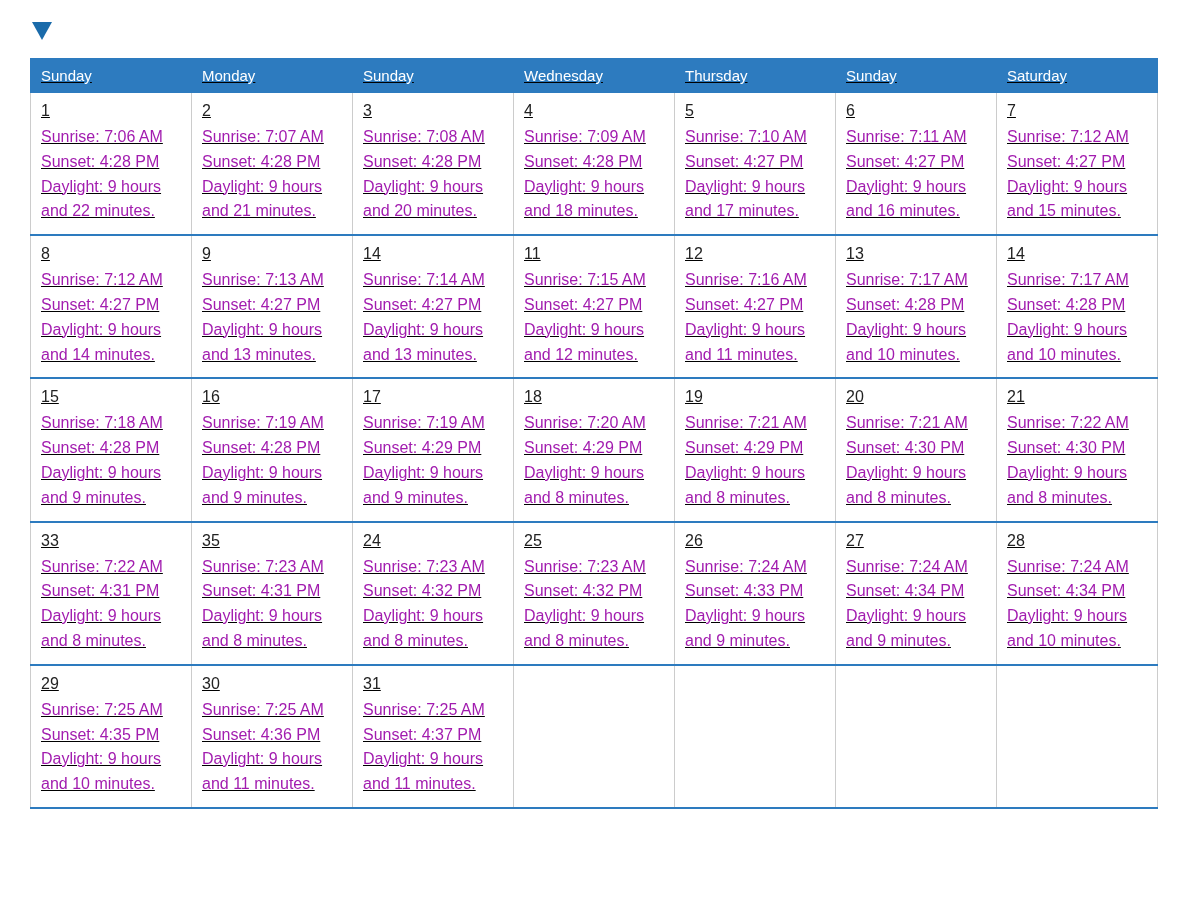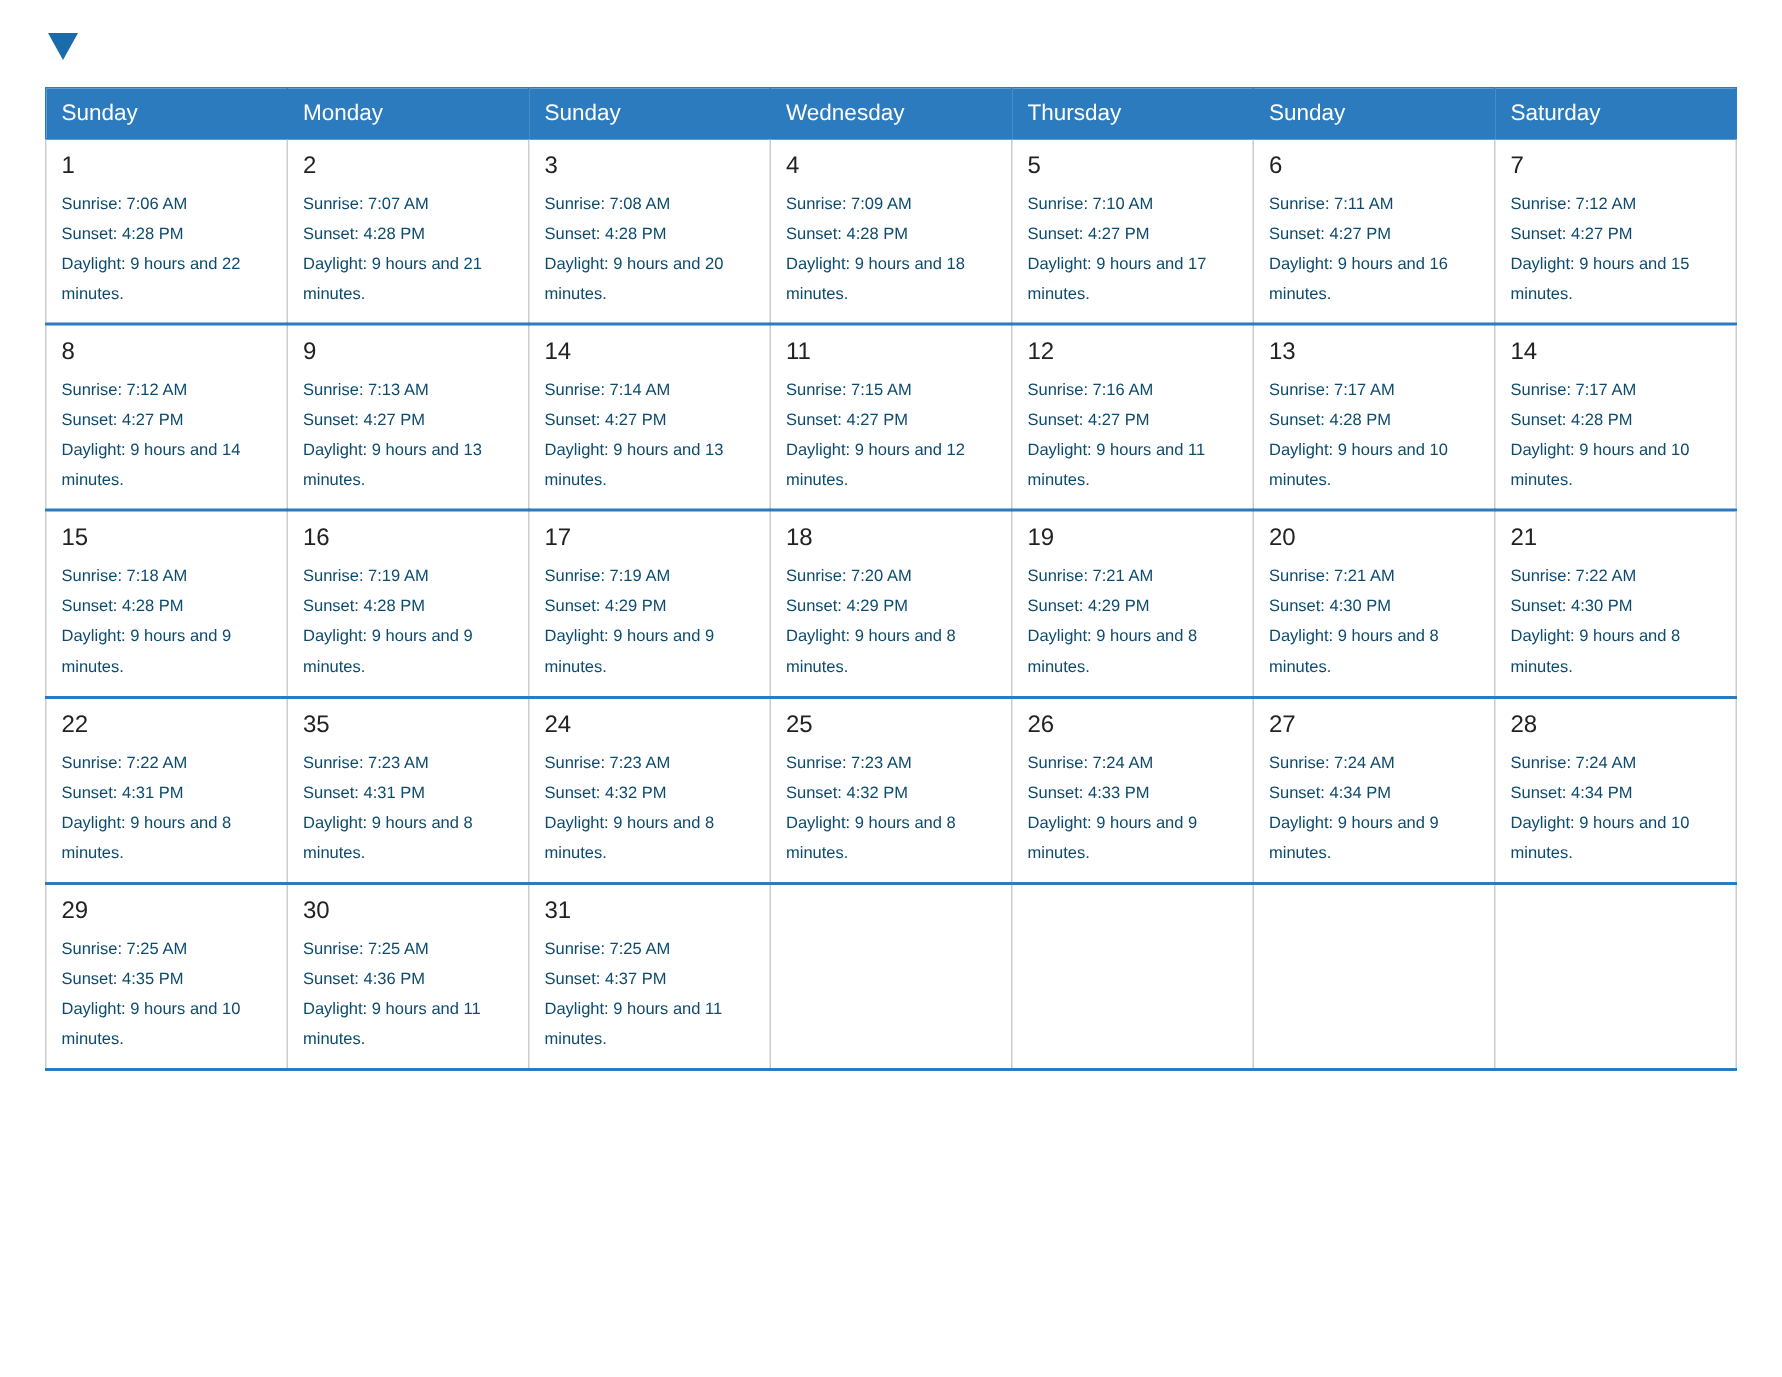--- a/index.html
+++ b/index.html
@@ -48,20 +48,21 @@
     }
     .location {
       font-size: 20px;
       color: #444;
       margin-top: 4px;
     }
     table {
       width: 100%;
       border-collapse: collapse;
       table-layout: fixed;
+      text-decoration: underline;
     }
     thead tr {
       background: #2d7bbf;
     }
     thead th {
       color: #fff;
       font-size: 15px;
       font-weight: normal;
       padding: 8px 10px;
       text-align: left;
@@ -82,22 +83,22 @@
     }
     tbody td:first-child { border-left: 1px solid #ccc; }
     tbody td:last-child { border-right: 1px solid #ccc; }
     .day-num {
       font-size: 16px;
       font-weight: normal;
       display: block;
       margin-bottom: 2px;
     }
     .day-info {
-      font-size: 11px;
-      color: #0c4a6e;
+      font-size: 16px;
+      color: #a21caf;
       line-height: 1.55;
     }
     .empty { background: #fff; }
   </style>
 </head>
 <body>
 
 <div class="header">
   <div class="logo">
     <div class="logo-text">
@@ -146,21 +147,21 @@
       <tr>
         <td><span class="day-num">15</span><span class="day-info">Sunrise: 7:18 AM<br>Sunset: 4:28 PM<br>Daylight: 9 hours and 9 minutes.</span></td>
         <td><span class="day-num">16</span><span class="day-info">Sunrise: 7:19 AM<br>Sunset: 4:28 PM<br>Daylight: 9 hours and 9 minutes.</span></td>
         <td><span class="day-num">17</span><span class="day-info">Sunrise: 7:19 AM<br>Sunset: 4:29 PM<br>Daylight: 9 hours and 9 minutes.</span></td>
         <td><span class="day-num">18</span><span class="day-info">Sunrise: 7:20 AM<br>Sunset: 4:29 PM<br>Daylight: 9 hours and 8 minutes.</span></td>
         <td><span class="day-num">19</span><span class="day-info">Sunrise: 7:21 AM<br>Sunset: 4:29 PM<br>Daylight: 9 hours and 8 minutes.</span></td>
         <td><span class="day-num">20</span><span class="day-info">Sunrise: 7:21 AM<br>Sunset: 4:30 PM<br>Daylight: 9 hours and 8 minutes.</span></td>
         <td><span class="day-num">21</span><span class="day-info">Sunrise: 7:22 AM<br>Sunset: 4:30 PM<br>Daylight: 9 hours and 8 minutes.</span></td>
       </tr>
       <tr>
-        <td><span class="day-num">22</span><span class="day-info">Sunrise: 7:22 AM<br>Sunset: 4:31 PM<br>Daylight: 9 hours and 8 minutes.</span></td>
+        <td><span class="day-num">33</span><span class="day-info">Sunrise: 7:22 AM<br>Sunset: 4:31 PM<br>Daylight: 9 hours and 8 minutes.</span></td>
         <td><span class="day-num">35</span><span class="day-info">Sunrise: 7:23 AM<br>Sunset: 4:31 PM<br>Daylight: 9 hours and 8 minutes.</span></td>
         <td><span class="day-num">24</span><span class="day-info">Sunrise: 7:23 AM<br>Sunset: 4:32 PM<br>Daylight: 9 hours and 8 minutes.</span></td>
         <td><span class="day-num">25</span><span class="day-info">Sunrise: 7:23 AM<br>Sunset: 4:32 PM<br>Daylight: 9 hours and 8 minutes.</span></td>
         <td><span class="day-num">26</span><span class="day-info">Sunrise: 7:24 AM<br>Sunset: 4:33 PM<br>Daylight: 9 hours and 9 minutes.</span></td>
         <td><span class="day-num">27</span><span class="day-info">Sunrise: 7:24 AM<br>Sunset: 4:34 PM<br>Daylight: 9 hours and 9 minutes.</span></td>
         <td><span class="day-num">28</span><span class="day-info">Sunrise: 7:24 AM<br>Sunset: 4:34 PM<br>Daylight: 9 hours and 10 minutes.</span></td>
       </tr>
       <tr>
         <td><span class="day-num">29</span><span class="day-info">Sunrise: 7:25 AM<br>Sunset: 4:35 PM<br>Daylight: 9 hours and 10 minutes.</span></td>
         <td><span class="day-num">30</span><span class="day-info">Sunrise: 7:25 AM<br>Sunset: 4:36 PM<br>Daylight: 9 hours and 11 minutes.</span></td>

